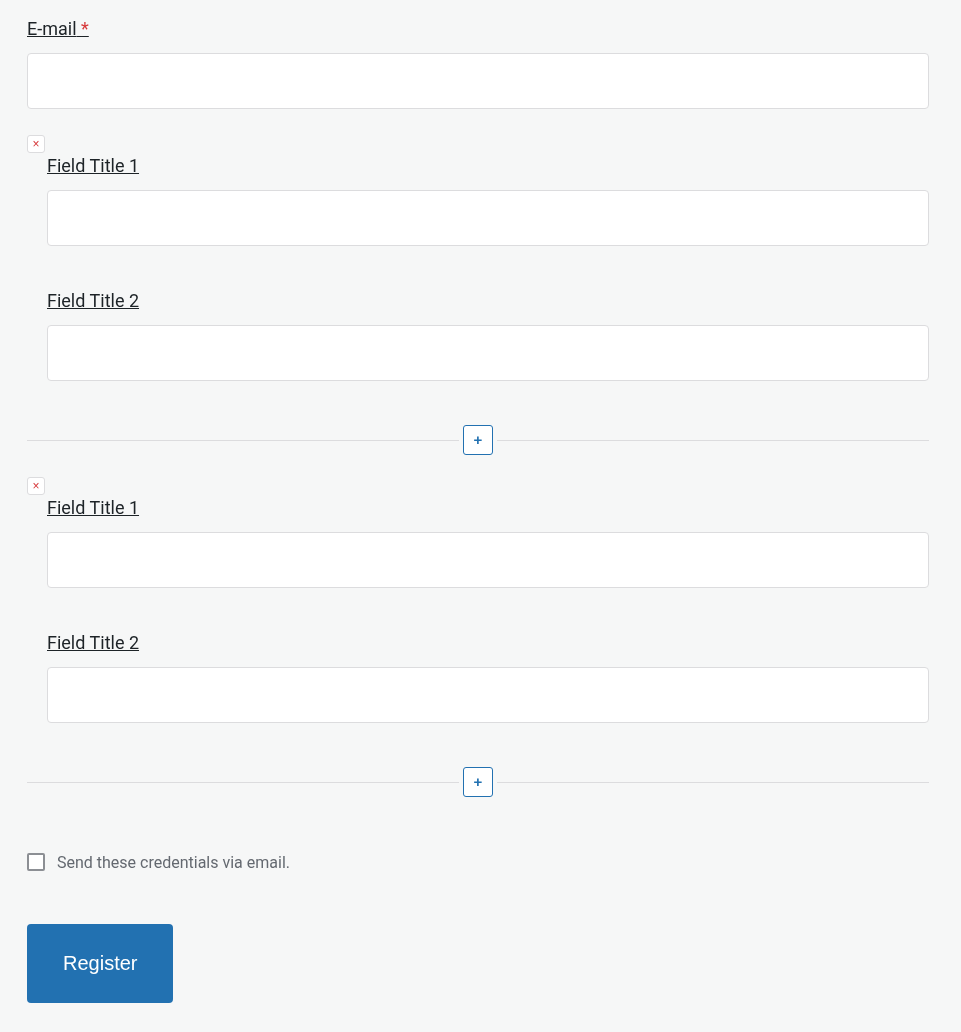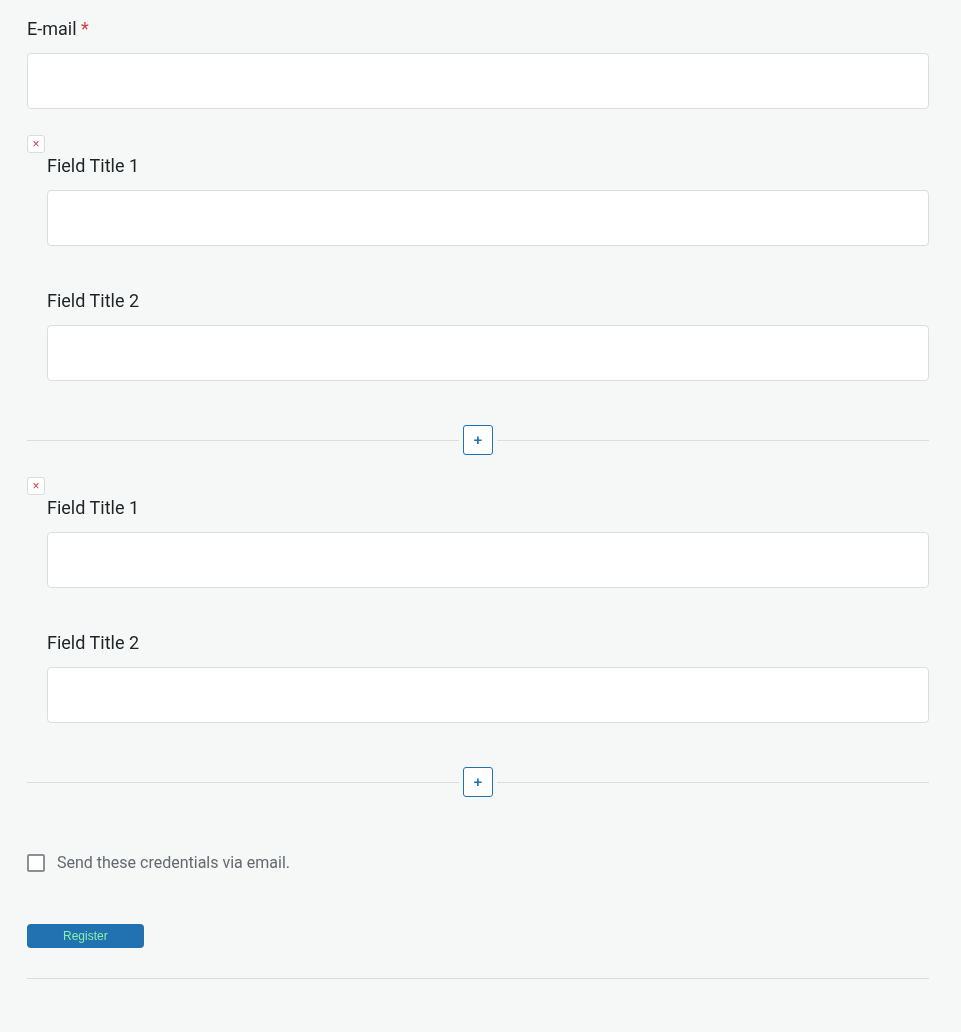--- a/index.html
+++ b/index.html
@@ -9,20 +9,21 @@
     }
     body {
       font-family: -apple-system, BlinkMacSystemFont, "Segoe UI", Roboto, Helvetica, Arial, sans-serif;
       background: #f6f7f7;
       width: 961px;
       padding: 18px 32px 20px 27px;
       color: #1d2327;
     }
     .form-group {
       margin-bottom: 30px;
+      text-decoration: underline;
     }
     .label {
       font-size: 18px;
       font-weight: 400;
       color: #1d2327;
       margin-bottom: 14px;
       display: block;
     }
     .required {
       color: #d63638;
@@ -86,21 +87,21 @@
       font-size: 15px;
       font-weight: 700;
       line-height: 26px;
       text-align: center;
       cursor: pointer;
       margin: 0 4px;
       padding: 0;
     }
     .checkbox-row {
       display: flex;
-      align-items: flex-end;
+      align-items: flex-start;
       margin-top: 56px;
       margin-bottom: 52px;
     }
     .checkbox {
       width: 18px;
       height: 18px;
       border: 2px solid #8c8f94;
       border-radius: 2px;
       background: #ffffff;
       cursor: pointer;
@@ -108,25 +109,25 @@
       appearance: none;
       -webkit-appearance: none;
     }
     .checkbox-label {
       font-size: 16px;
       color: #646970;
       cursor: pointer;
     }
     .submit-btn {
       background: #2271b1;
-      color: #86efac;
+      color: #ffffff;
       border: none;
       border-radius: 4px;
-      padding: 5px 36px;
-      font-size: 12px;
+      padding: 28px 36px;
+      font-size: 20px;
       font-weight: 400;
       cursor: pointer;
     }
     .bottom-rule {
       border: none;
       border-top: 1px solid #dcdcde;
       margin-top: 30px;
     }
   </style>
 </head>

